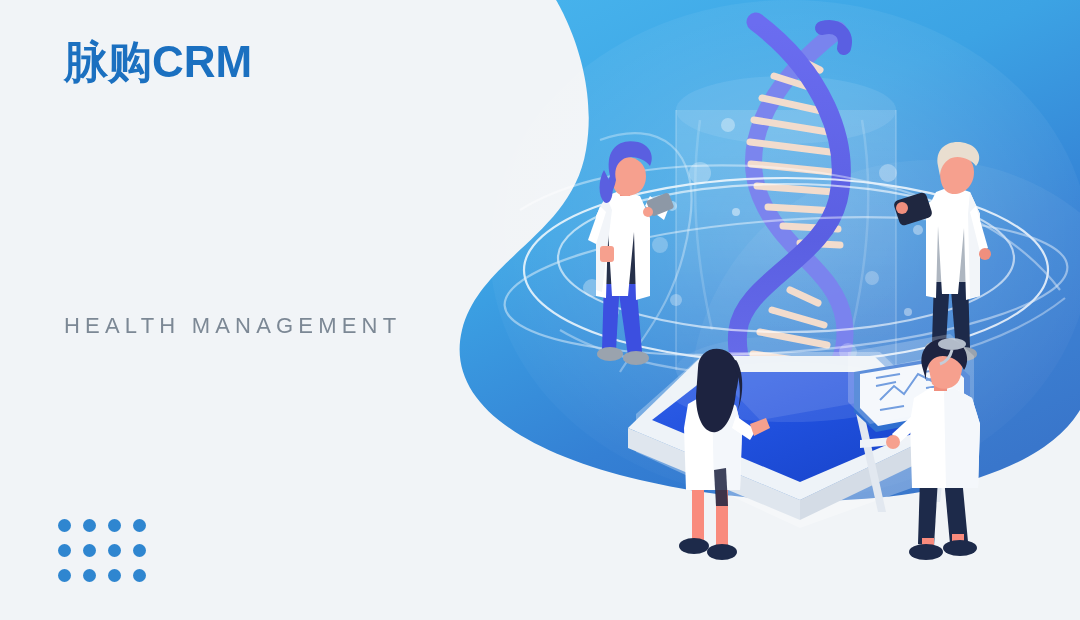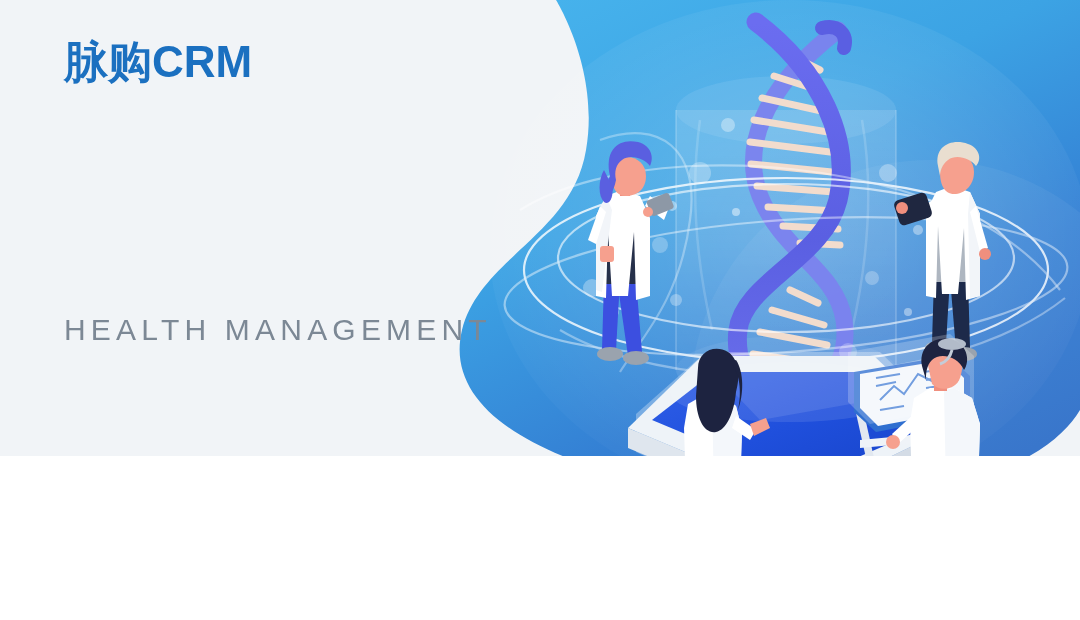--- a/index.html
+++ b/index.html
@@ -3,21 +3,21 @@
 <meta charset="utf-8">
 <style>
   html, body {
     margin: 0;
     padding: 0;
     background: #ffffff;
   }
   #banner {
     position: relative;
     width: 1080px;
-    height: 456px;
+    height: 620px;
     overflow: hidden;
     background: #f1f4f7;
     font-family: "Liberation Sans", "DejaVu Sans", sans-serif;
     user-select: none;
   }
   .layer {
     position: absolute;
     top: 0; left: 0;
     width: 1080px;
     height: 620px;
@@ -43,21 +43,21 @@
     letter-spacing: 5px;
     color: #2f7fd4;
     line-height: 1;
     white-space: nowrap;
     text-shadow: 2px 3px 3px rgba(120,140,165,0.22);
   }
   #subhead {
     position: absolute;
     left: 64px;
     top: 315px;
-    font-size: 30px;
+    font-size: 22px;
     font-weight: 400;
     letter-spacing: 5.2px;
     color: #7c8895;
     line-height: 1;
     white-space: nowrap;
   }
   #tagline {
     position: absolute;
     left: 60px;
     top: 374px;

